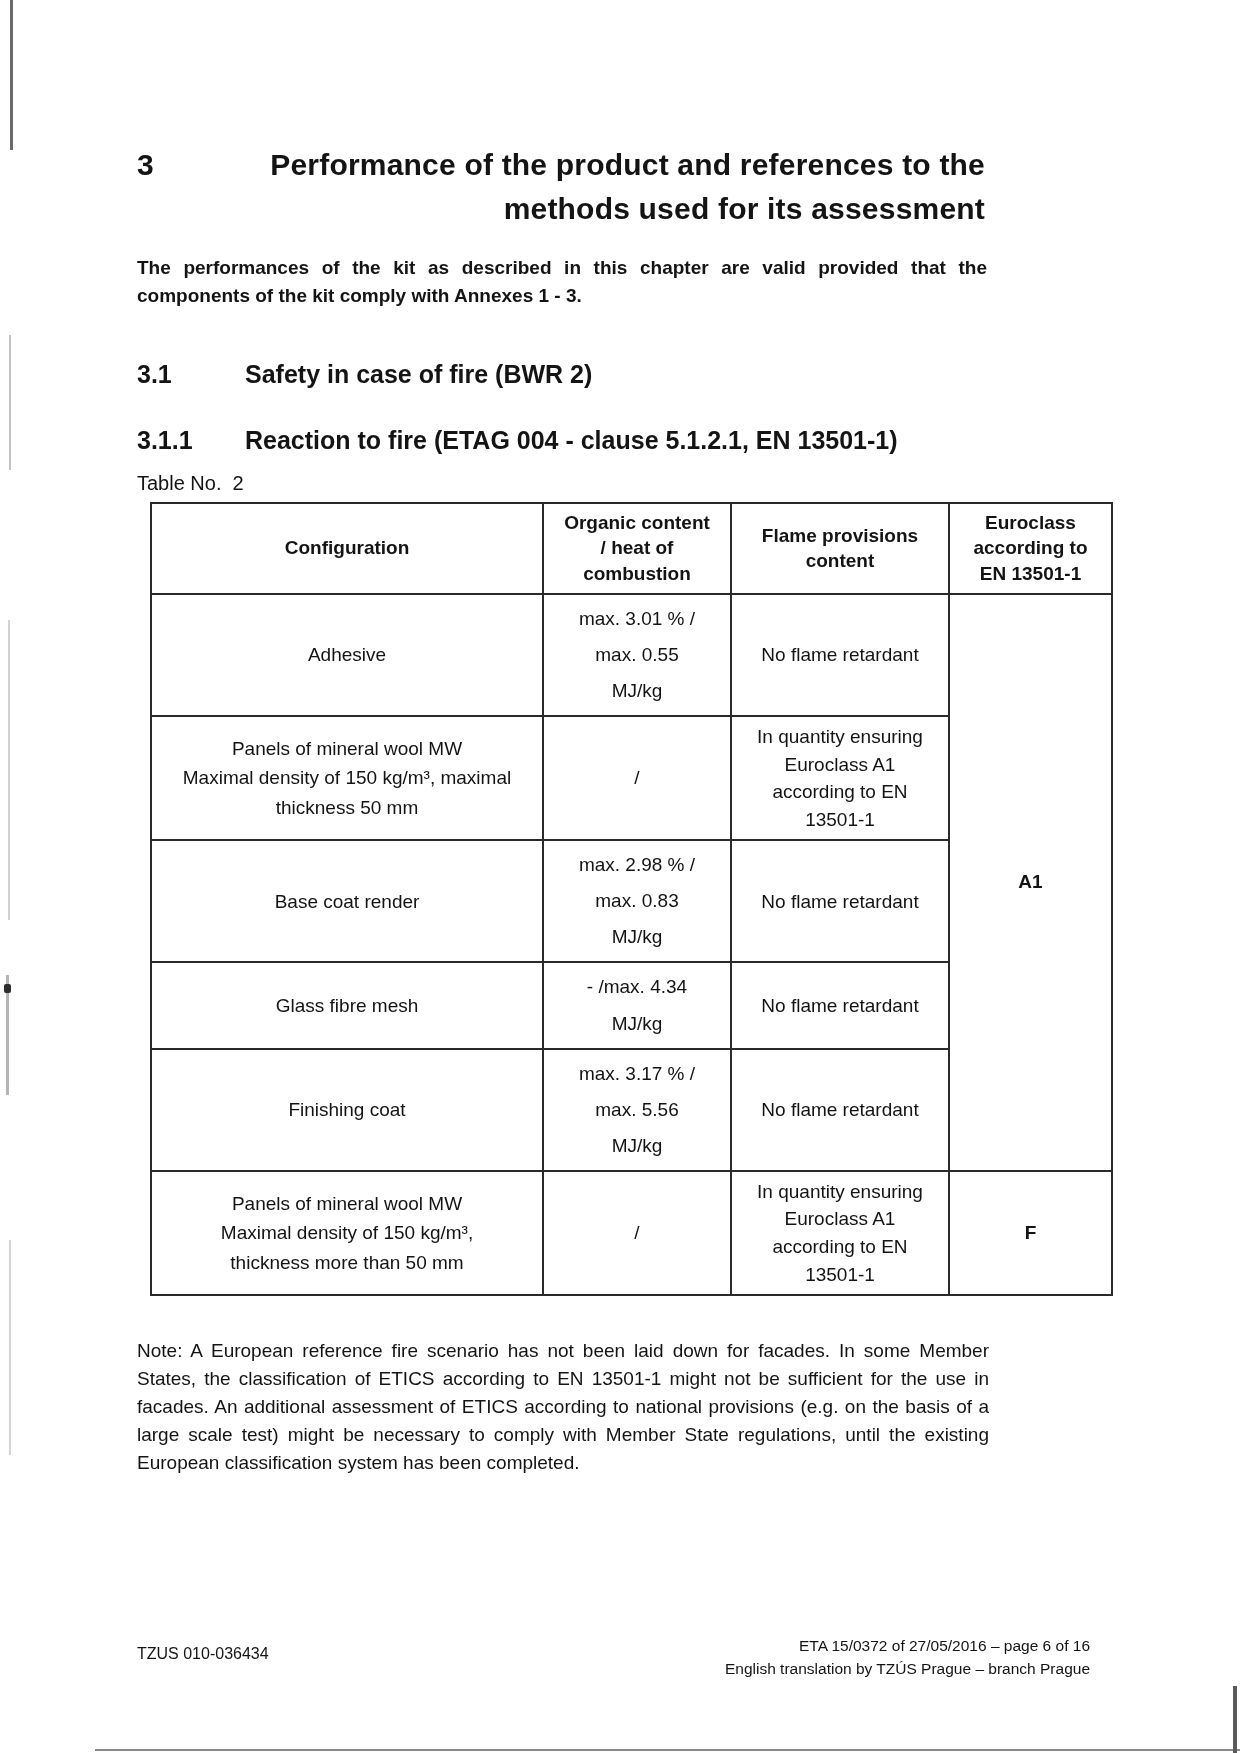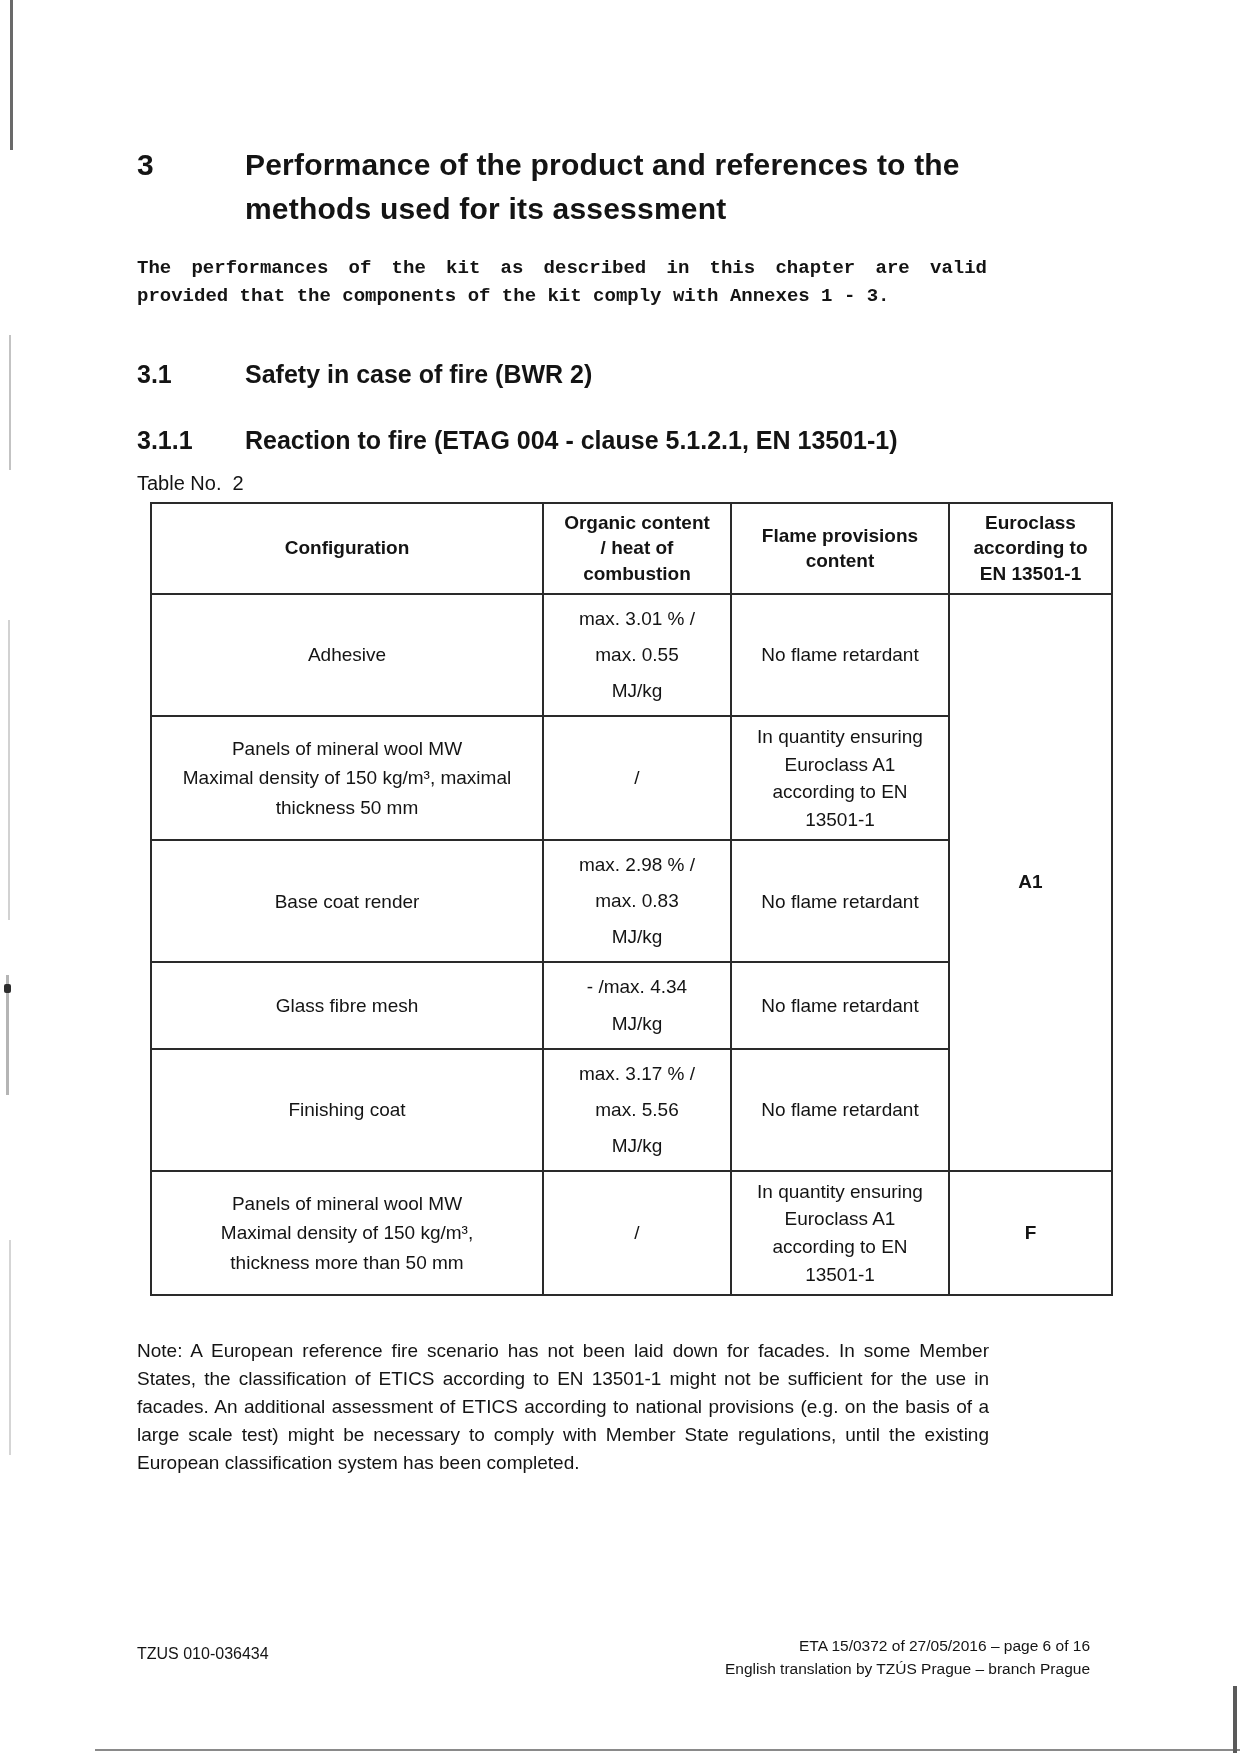--- a/index.html
+++ b/index.html
@@ -12,32 +12,31 @@
     background: #ffffff;
     font-family: "Liberation Sans", "DejaVu Sans", sans-serif;
     color: #141414;
     overflow: hidden;
   }
   .content { padding: 143px 0 0 137px; width: 990px; }
 
   
   .h1 { display: flex; font-weight: bold; font-size: 30px; line-height: 1.48; letter-spacing: 0.2px; }
   .h1 .num { width: 108px; flex: 0 0 108px; }
-  .h1 .txt { width: 740px; }
+  .h1 .txt { width: 740px; text-align: right; }
   .h2 { display: flex; font-weight: bold; font-size: 25px; line-height: 1.3; }
   .h2 .num { width: 108px; flex: 0 0 108px; }
 
   .intro {
     margin-top: 22px;
     width: 850px;
     font-weight: bold;
     font-size: 19px;
     line-height: 1.5;
     text-align: justify;
-    font-family: Liberation Mono, monospace;
   }
   .sec-31 { margin-top: 47px; }
   .sec-311 { margin-top: 34px; }
 
   .table-label { margin-top: 15px; font-size: 20px; white-space: pre; }
 
   
   table.fire {
     margin: 7px 0 0 13px;
     border-collapse: collapse;

